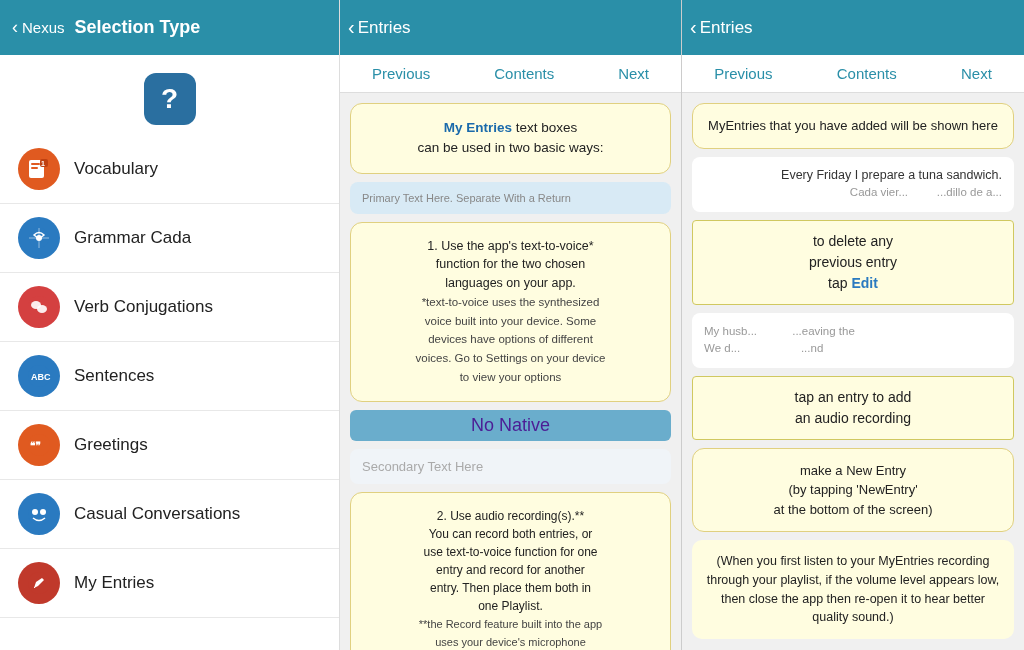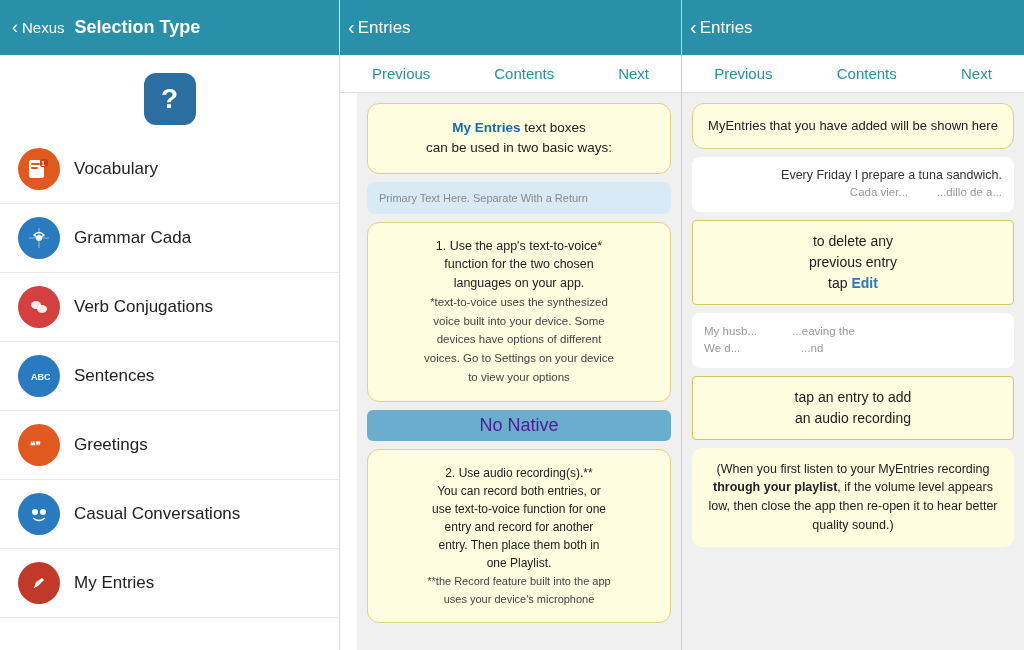--- a/index.html
+++ b/index.html
@@ -17,36 +17,36 @@
     .nav-item { display: flex; align-items: center; gap: 14px; padding: 13px 18px; border-bottom: 1px solid #e8e8e8; cursor: pointer; }
     .nav-icon { width: 42px; height: 42px; border-radius: 50%; display: flex; align-items: center; justify-content: center; font-size: 18px; flex-shrink: 0; }
     .nav-label { font-size: 17px; color: #222; }
 
     
     .mid-panel { width: 342px; height: 650px; display: flex; flex-direction: column; border-right: 1px solid #ccc; flex-shrink: 0; overflow: hidden; }
     .panel-header { background: #2a8fa8; display: flex; align-items: center; height: 55px; padding: 0 8px; }
     .back-btn { color: #fff; font-size: 15px; display: flex; align-items: center; }
     .panel-nav { display: flex; justify-content: space-around; align-items: center; padding: 8px 0; border-bottom: 1px solid #ddd; background: #fff; }
     .panel-nav-btn { color: #2a8fa8; font-size: 15px; font-weight: 500; cursor: pointer; padding: 2px 10px; }
-    .panel-content { flex: 1; overflow-y: auto; padding: 10px; background: #f0f0f0; display: flex; flex-direction: column; gap: 8px; margin-left: 17px; }
+    .panel-content { flex: 1; overflow-y: auto; padding: 10px; background: #f0f0f0; display: flex; flex-direction: column; gap: 8px; }
     .yellow-card { background: #fffde0; border: 1.5px solid #e0d080; border-radius: 12px; padding: 14px 14px; text-align: center; font-size: 13.5px; color: #222; line-height: 1.5; }
     .yellow-card .highlight { color: #1a6aab; font-weight: 700; }
     .input-placeholder { background: #d8eaf5; border-radius: 8px; padding: 10px 12px; font-size: 11px; color: #888; border: none; }
     .no-native-bar { background: #6aadcc; border-radius: 6px; padding: 5px 10px; text-align: center; color: #4c1d95; font-size: 18px; }
     .secondary-input { background: #f0f4f8; border-radius: 8px; padding: 10px 12px; font-size: 13px; color: #aaa; }
 
     
     .right-panel { width: 342px; height: 650px; display: flex; flex-direction: column; overflow: hidden; flex-shrink: 0; }
     .right-content { flex: 1; overflow-y: auto; padding: 10px; background: #f0f0f0; display: flex; flex-direction: column; gap: 8px; }
     .entry-preview { background: #fff; border-radius: 8px; padding: 10px 12px; font-size: 13px; color: #444; line-height: 1.4; }
     .tooltip-bubble { background: #fffde0; border: 1.5px solid #d0c860; border-radius: 4px; padding: 10px 14px; text-align: center; font-size: 14px; color: #222; line-height: 1.5; }
     .tooltip-bubble .blue-link { color: #2a7ac0; font-weight: 600; }
     .yellow-card-sm { background: #fffde0; border: 1.5px solid #e0d080; border-radius: 12px; padding: 12px 14px; text-align: center; font-size: 13px; color: #222; line-height: 1.5; }
     .header-note { background: #fffde0; border-radius: 10px; padding: 12px 14px; font-size: 12.5px; color: #222; line-height: 1.5; text-align: center; }
-    .header-note .bold { font-weight: 700; }
+    .header-note .bold { font-weight: 400; }
   </style>
 </head>
 <body>
 
 <div class="left-panel">
   <div class="left-header">
     <div class="back-btn-left">
       <span class="chevron">‹</span>
       <span>Nexus</span>
     </div>
@@ -152,20 +152,21 @@
       1. Use the app's text-to-voice*<br>
       function for the two chosen<br>
       languages on your app.<br>
       <span style="font-size:11.5px;color:#444;">*text-to-voice uses the synthesized<br>
       voice built into your device. Some<br>
       devices have options of different<br>
       voices. Go to Settings on your device<br>
       to view your options</span>
     </div>
     <div class="no-native-bar">No Native</div>
+    <div class="secondary-input">Secondary Text Here</div>
     <div class="yellow-card" style="font-size:12px;">
       2. Use audio recording(s).**<br>
       You can record both entries, or<br>
       use text-to-voice function for one<br>
       entry and record for another<br>
       entry. Then place them both in<br>
       one Playlist.<br>
       <span style="font-size:11px;color:#444;">**the Record feature built into the app<br>uses your device's microphone</span>
     </div>
   </div>
@@ -195,17 +196,20 @@
     <div class="tooltip-bubble">
       to delete any<br>previous entry<br>tap <span class="blue-link">Edit</span>
     </div>
     <div class="entry-preview" style="font-size:12.5px;color:#333;">
       <span style="color:#999;font-size:11.5px;">My husb...&nbsp;&nbsp;&nbsp;&nbsp;&nbsp;&nbsp;&nbsp;&nbsp;&nbsp;&nbsp;&nbsp;...eaving the</span><br>
       <span style="color:#999;font-size:11.5px;">We d...&nbsp;&nbsp;&nbsp;&nbsp;&nbsp;&nbsp;&nbsp;&nbsp;&nbsp;&nbsp;&nbsp;&nbsp;&nbsp;&nbsp;&nbsp;&nbsp;&nbsp;&nbsp;&nbsp;...nd</span>
     </div>
     <div class="tooltip-bubble">
       tap an entry to add<br>an audio recording
     </div>
+    <div class="yellow-card-sm">
+      make a New Entry<br>(by tapping 'NewEntry'<br>at the bottom of the screen)
+    </div>
     <div class="header-note">
       (When you first listen to your MyEntries recording <span class="bold">through your playlist</span>, if the volume level appears low, then close the app then re-open it to hear better quality sound.)
     </div>
   </div>
 </div>
 
 </body></html>

